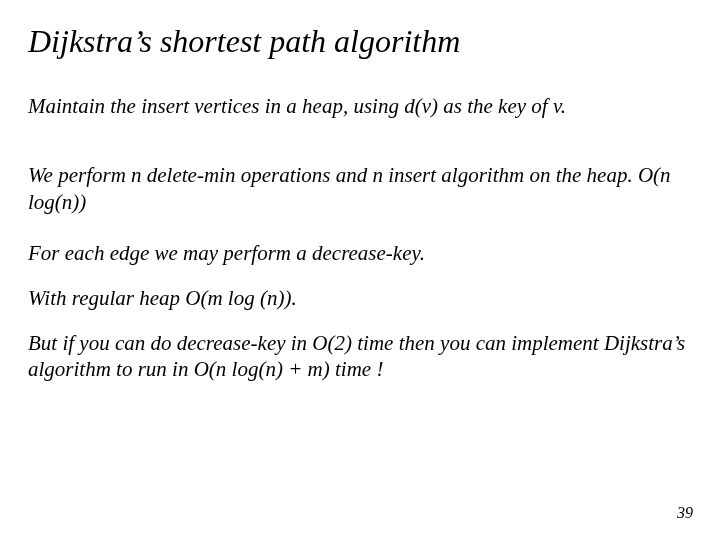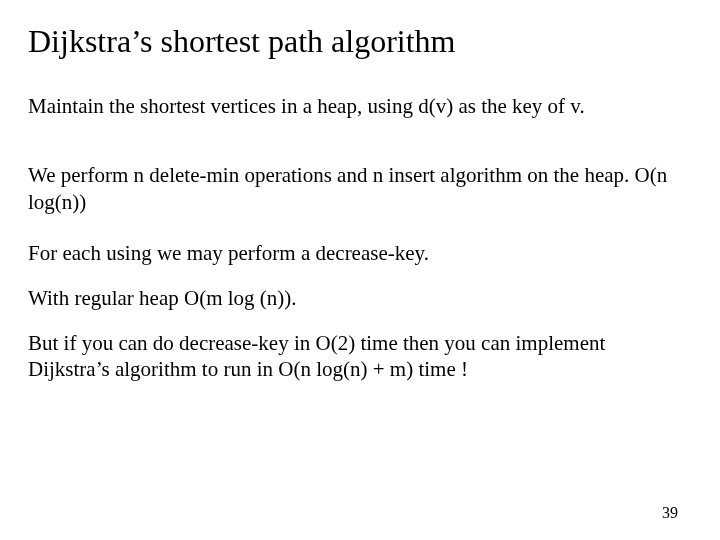--- a/index.html
+++ b/index.html
@@ -1,15 +1,15 @@
 <!DOCTYPE html>
 <html><head>
   <meta charset="utf-8">
   <style>
-    * { margin: 0; padding: 0; box-sizing: border-box; }
+    * { margin: 0; padding: 0; box-sizing: border-box; font-style: italic; }
     body {
       width: 720px;
       height: 540px;
       background: #ffffff;
       font-family: "Times New Roman", Times, serif;
       color: #000000;
       position: relative;
       overflow: hidden;
     }
     .slide {
@@ -38,35 +38,35 @@
       font-size: 21px;
       line-height: 1.28;
       margin-bottom: 24px;
       max-width: 660px;
     }
     .para.gap-sm {
       margin-bottom: 18px;
     }
     .page-number {
       position: absolute;
-      right: 42px;
+      right: 27px;
       bottom: 18px;
       font-size: 16px;
       color: #000000;
     }
   </style>
 </head>
 <body>
 
 <div class="slide">
   <div class="title-row">
     <span class="title">Dijkstra’s shortest path algorithm</span>
   </div>
 
-  <p class="para">Maintain the shortest vertices in a heap, using d(v) as the key of v.</p>
+  <p class="para">Maintain the insert vertices in a heap, using d(v) as the key of v.</p>
   <div style="height:18px"></div>
   <p class="para">We perform n delete-min operations and n insert algorithm on the heap. O(n log(n))</p>
-  <p class="para gap-sm">For each using we may perform a decrease-key.</p>
+  <p class="para gap-sm">For each edge we may perform a decrease-key.</p>
   <p class="para gap-sm">With regular heap O(m log (n)).</p>
   <p class="para">But if you can do decrease-key in O(2) time then you can implement Dijkstra’s algorithm to run in O(n log(n) + m) time !</p>
 
   <div class="page-number">39</div>
 </div>
 
 </body></html>

